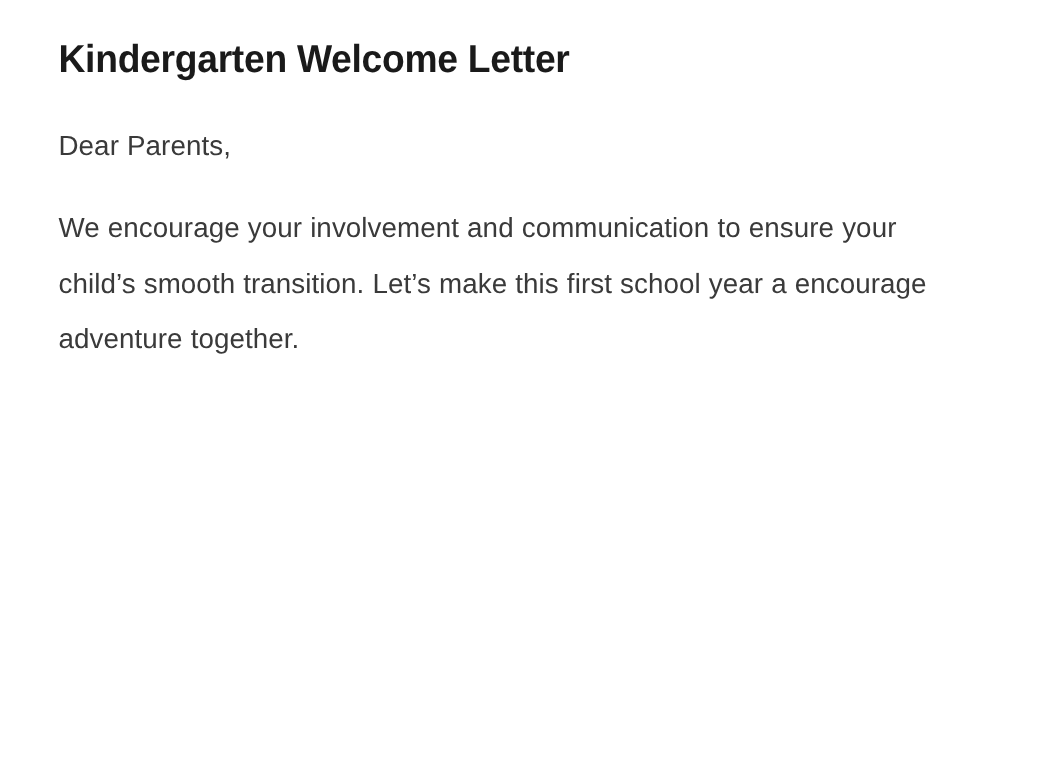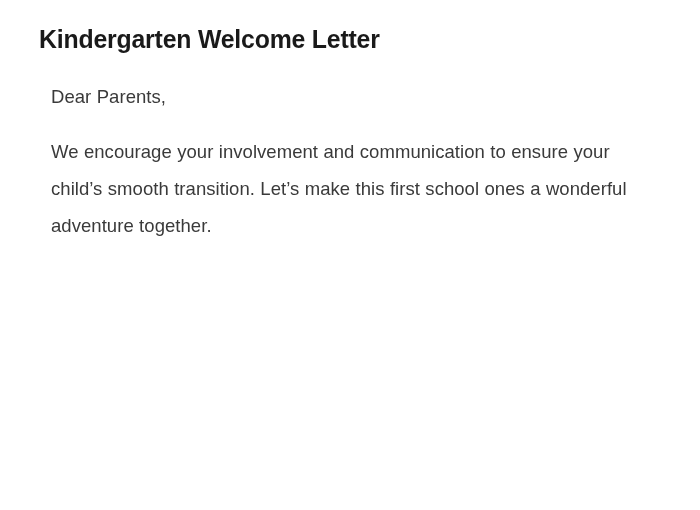--- a/index.html
+++ b/index.html
@@ -32,21 +32,21 @@
     font-weight: 700;
     line-height: 34px;
     letter-spacing: -0.2px;
     color: #1a1a1a;
     white-space: nowrap;
     transform: scaleX(0.955);
     transform-origin: left center;
   }
 
   .body-block {
-    margin: 12px;
+    margin: 0;
     padding: 0;
     width: 604px;
     font-family: "Liberation Sans", "DejaVu Sans", sans-serif;
     font-size: 18.5px;
     font-weight: 400;
     line-height: 37px;
     color: #3a3a3a;
     letter-spacing: 0.05px;
     text-align: left;
     word-spacing: 0.2px;
@@ -71,17 +71,17 @@
 </head>
 <body>
 
 <div class="document">
 
   <h1 class="doc-title">Kindergarten Welcome Letter</h1>
 
   <p class="body-block salutation">Dear Parents,</p>
 
 
-  <p class="body-block para">We encourage your involvement and communication to ensure your child’s smooth transition. Let’s make this first school ones a wonderful adventure together.</p>
+  <p class="body-block para">We encourage your involvement and communication to ensure your child’s smooth transition. Let’s make this first school year a encourage adventure together.</p>
 
 
 
 </div>
 
 </body></html>

